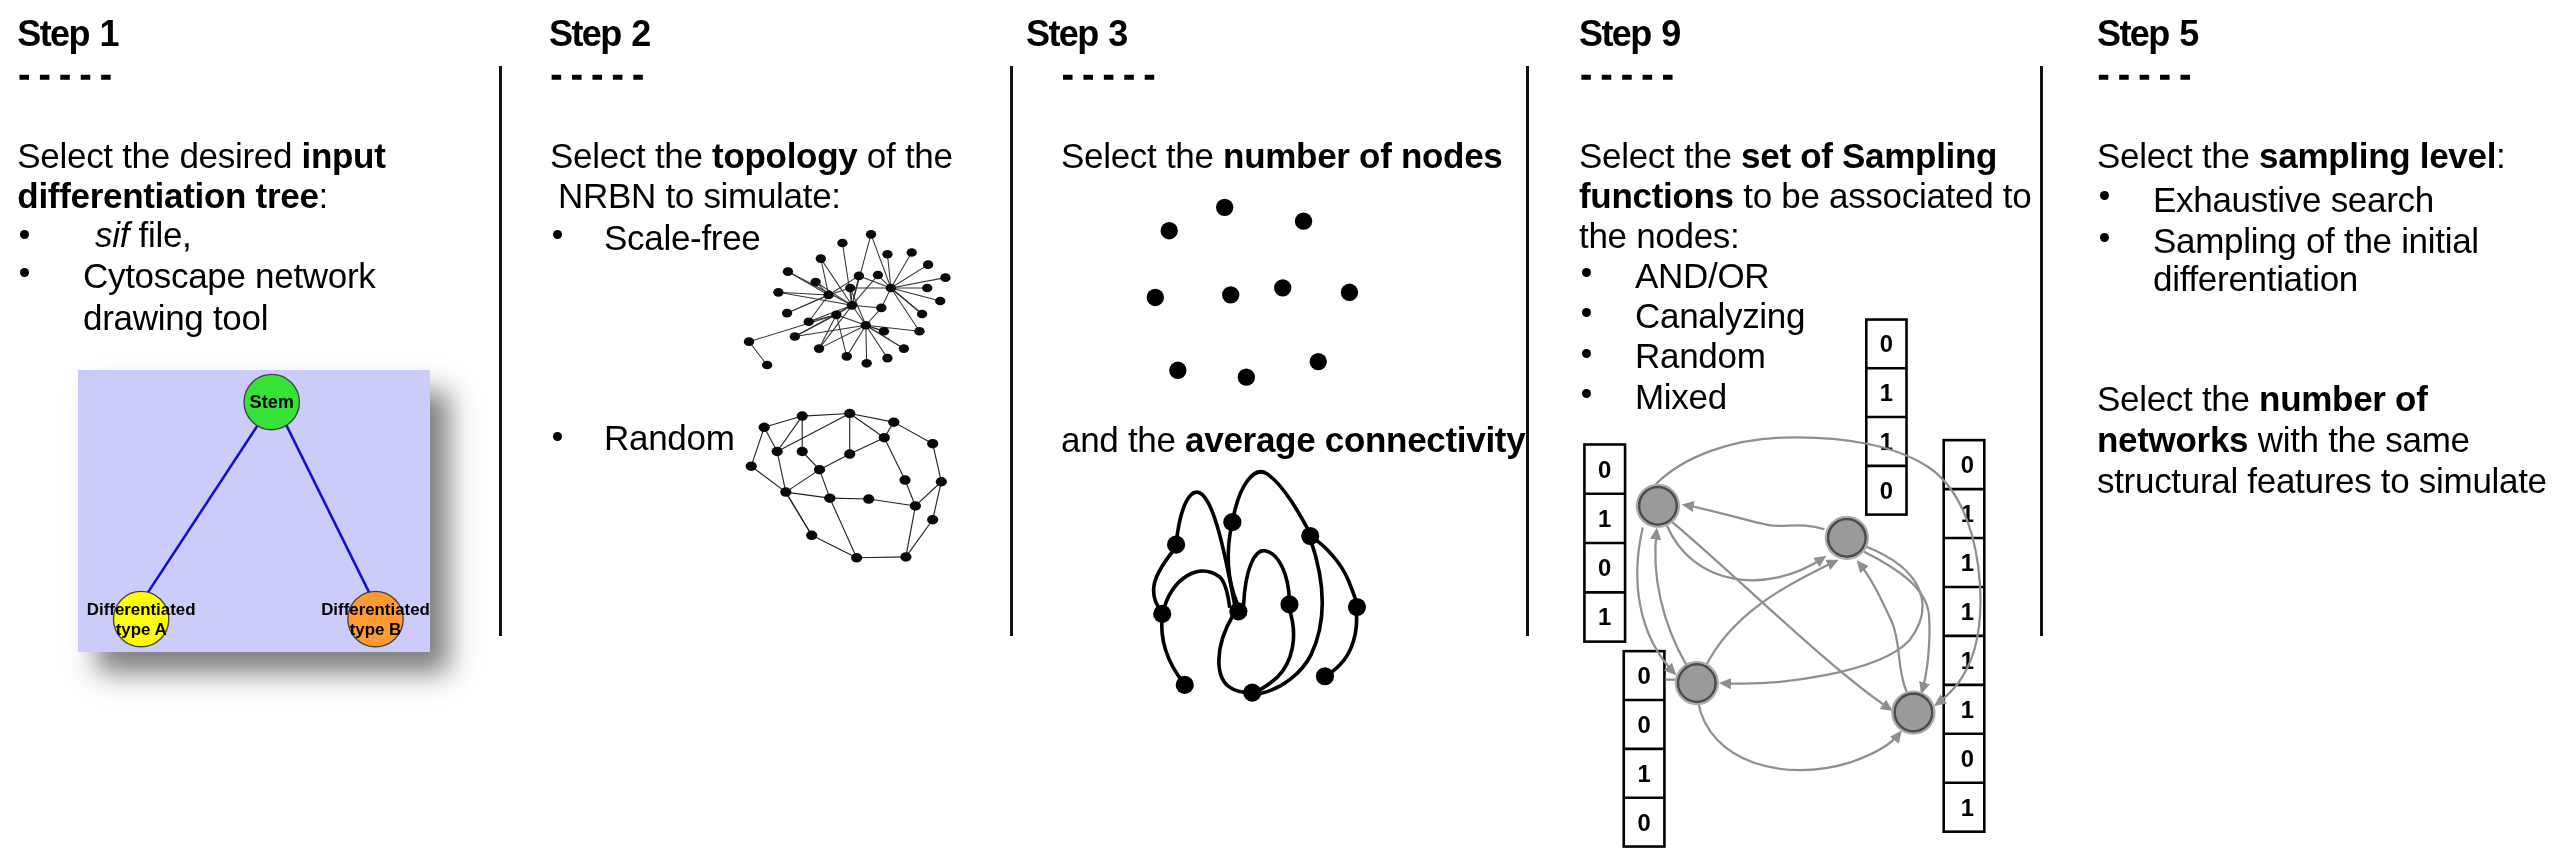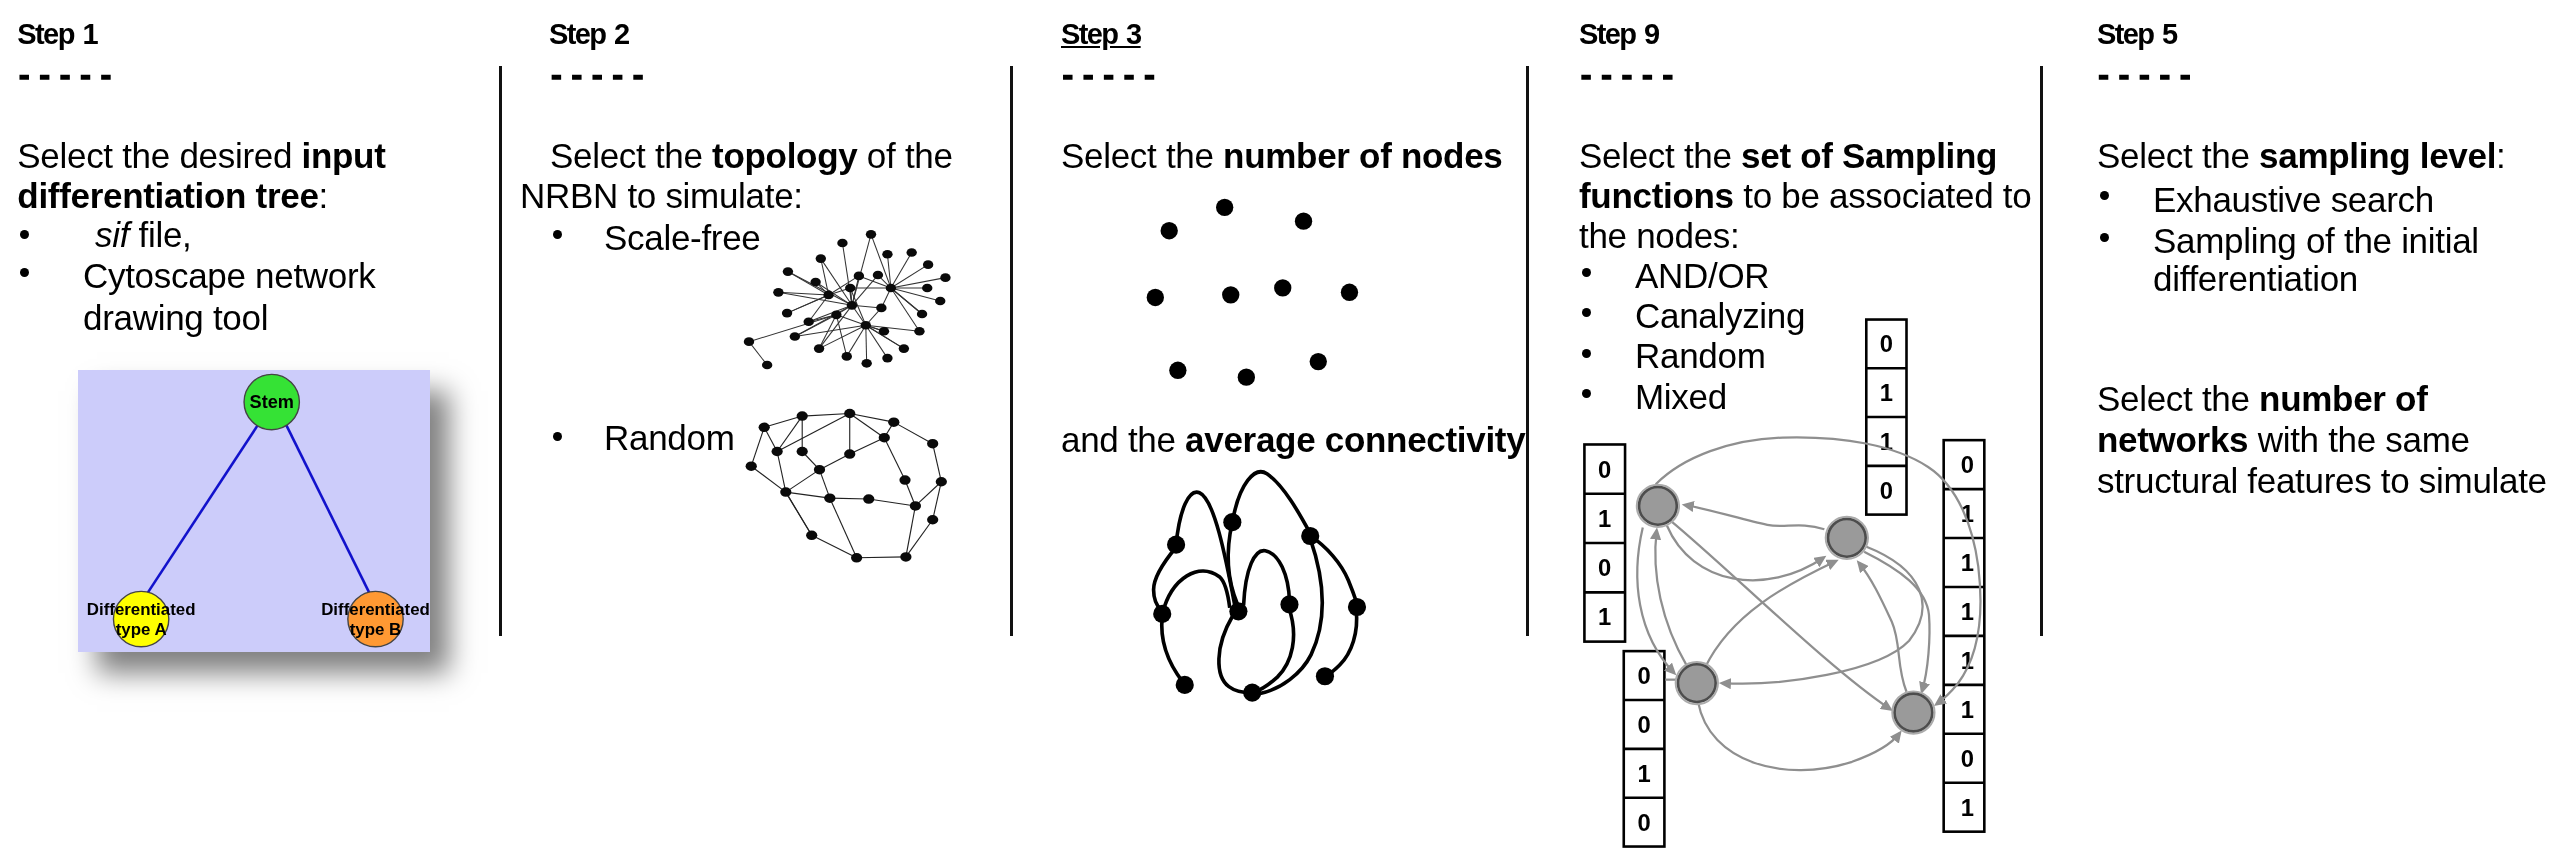--- a/index.html
+++ b/index.html
@@ -1,54 +1,54 @@
 <!DOCTYPE html>
 <html style="font-size:14px"><head>
 <meta charset="utf-8">
 <style>
 html,body{margin:0;padding:0;}
 body{width:2576px;height:851px;background:#ffffff;font-family:"Liberation Sans",sans-serif;overflow:hidden;position:relative;}
 .abs{position:absolute;}
-.h{font-weight:bold;font-size:29px;letter-spacing:-1.6px;word-spacing:2.2px;color:#000;line-height:36px;white-space:nowrap;}
+.h{font-weight:bold;font-size:36px;letter-spacing:-1.6px;word-spacing:2.2px;color:#000;line-height:36px;white-space:nowrap;}
 .t{font-size:35px;letter-spacing:-0.3px;color:#000;line-height:35px;white-space:nowrap;}
 .t b{font-weight:bold;}
 .sep{position:absolute;width:2.6px;background:#111;}
 .dot{position:absolute;width:9.3px;height:9.3px;border-radius:50%;background:#000;}
 </style>
 </head>
 <body>
 <div class="sep" style="left:499px;top:66px;height:570px;"></div>
 <div class="sep" style="left:1010px;top:66px;height:570px;"></div>
 <div class="sep" style="left:1526px;top:66px;height:570px;"></div>
 <div class="sep" style="left:2040px;top:66px;height:570px;"></div>
 
 <div class="abs h" style="left:17.3px;top:15.6px;">Step 1</div>
 <div class="abs h" style="left:549px;top:15.6px;">Step 2</div>
-<div class="abs h" style="left:1061px;top:15.6px;text-decoration:underline;">Step 3</div>
+<div class="abs h" style="left:1026px;top:15.6px;">Step 3</div>
 <div class="abs h" style="left:1579px;top:15.6px;">Step 9</div>
 <div class="abs h" style="left:2097px;top:15.6px;">Step 5</div>
 
 <svg class="abs" style="left:0;top:0;" width="2576" height="87" viewBox="0 0 2977 100">
 <line x1="22.5" y1="89" x2="130.0" y2="89" stroke="#000" stroke-width="5.8" stroke-dasharray="11 12.6"></line>
 <line x1="637.5" y1="89" x2="745.0" y2="89" stroke="#000" stroke-width="5.8" stroke-dasharray="11 12.6"></line>
 <line x1="1228.5" y1="89" x2="1336.0" y2="89" stroke="#000" stroke-width="5.8" stroke-dasharray="11 12.6"></line>
 <line x1="1827.5" y1="89" x2="1935.0" y2="89" stroke="#000" stroke-width="5.8" stroke-dasharray="11 12.6"></line>
 <line x1="2425.5" y1="89" x2="2533.0" y2="89" stroke="#000" stroke-width="5.8" stroke-dasharray="11 12.6"></line>
 </svg>
 
 <div class="abs t" style="left:17.3px;top:138px;">Select the desired <b>input</b></div>
 <div class="abs t" style="left:17.3px;top:178px;"><b>differentiation tree</b>:</div>
 <div class="dot" style="left:20px;top:230px;"></div>
 <div class="abs t" style="left:95px;top:217px;"><i>sif</i> file,</div>
 <div class="dot" style="left:20px;top:268px;"></div>
 <div class="abs t" style="left:83px;top:258px;">Cytoscape network</div>
 <div class="abs t" style="left:83px;top:300px;">drawing tool</div>
 
 <div class="abs t" style="left:550px;top:138px;">Select the <b>topology</b> of the</div>
-<div class="abs t" style="left:520px;top:178px;">NRBN to simulate:</div>
+<div class="abs t" style="left:558px;top:178px;">NRBN to simulate:</div>
 <div class="dot" style="left:553px;top:230px;"></div>
 <div class="abs t" style="left:604px;top:220px;">Scale-free</div>
 <div class="dot" style="left:553px;top:432px;"></div>
 <div class="abs t" style="left:604px;top:420px;">Random</div>
 
 <div class="abs t" style="left:1061px;top:138px;">Select the <b>number of nodes</b></div>
 <div class="abs t" style="left:1061px;top:422px;">and the <b>average connectivity</b></div>
 
 <div class="abs t" style="left:1579px;top:138px;">Select the <b>set of Sampling</b></div>
 <div class="abs t" style="left:1579px;top:178px;"><b>functions</b> to be associated to</div>

